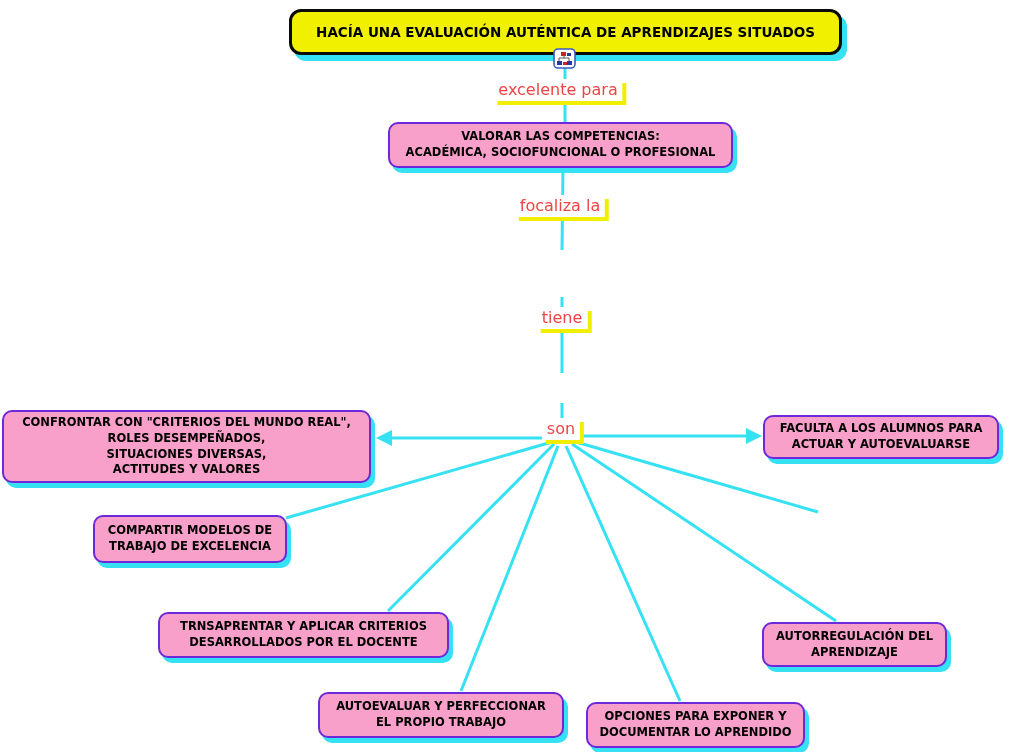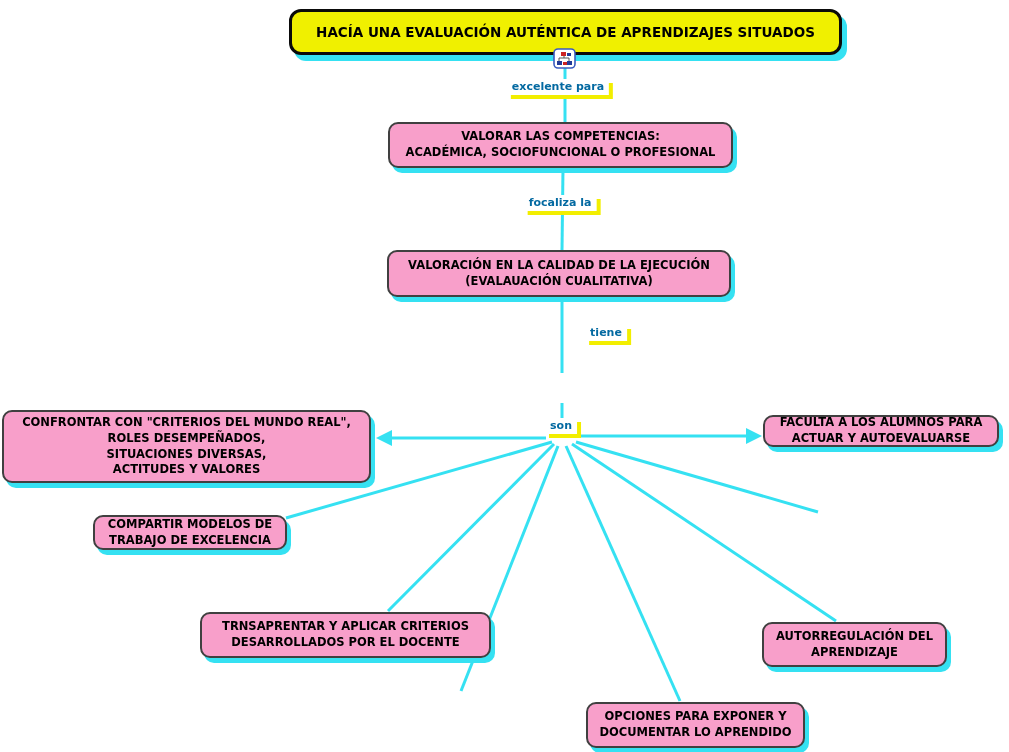--- a/index.html
+++ b/index.html
@@ -5,31 +5,31 @@
   html,body{margin:0;padding:0;background:#ffffff;}
   .canvas{
     position:relative;width:1009px;height:752px;background:#ffffff;
     font-family:"DejaVu Sans","Liberation Sans",sans-serif;overflow:hidden;
   }
   .wires{position:absolute;left:0;top:0;z-index:0;}
   .node{
     position:absolute;z-index:2;box-sizing:border-box;
     display:flex;align-items:center;justify-content:center;
     text-align:center;font-weight:bold;font-size:11.5px;line-height:1.38;
-    color:#000;background:#f89fca;border:2px solid #404040;border-radius:10px;
+    color:#000;background:#f89fca;border:2px solid #6d28d9;border-radius:10px;
     box-shadow:4px 5px 0 #35e1f2;white-space:pre-line;cursor:default;
     padding:2px 6px;
   }
   .node--title{
     background:#f0f000;border:3px solid #0a0a0a;border-radius:12px;
     font-size:13.5px;box-shadow:5px 6px 0 #35e1f2;
   }
   .link-label{
     position:absolute;z-index:2;transform:translateX(-50%);
-    background:#ffffff;color:#0369a1;font-weight:bold;font-size:11px;
+    background:#ffffff;color:#ef4444;font-weight:normal;font-size:16px;
     padding:1px 5px 2px;box-shadow:4px 4px 0 #f2ee00;white-space:nowrap;
   }
   .cmap-icon{position:absolute;z-index:3;left:553px;top:48px;width:23px;height:21px;}
 </style>
 </head>
 <body>
 
 <div class="canvas">
 
   <svg class="wires" width="1009" height="752" viewBox="0 0 1009 752">
@@ -72,57 +72,57 @@
 
   <div class="link-label" style="left:558px;top:79px;">excelente para</div>
 
   <div class="node" style="left:388px;top:122px;width:345px;height:46px;">
     <span>VALORAR LAS COMPETENCIAS:
 ACADÉMICA, SOCIOFUNCIONAL O PROFESIONAL</span>
   </div>
 
   <div class="link-label" style="left:560px;top:195px;">focaliza la</div>
 
-  <div class="node" style="left:387px;top:250px;width:344px;height:47px;">
-    <span>VALORACIÓN EN LA CALIDAD DE LA EJECUCIÓN
-(EVALAUACIÓN CUALITATIVA)</span>
-  </div>
 
-  <div class="link-label" style="left:562px;top:325px;margin-left:44px;">tiene</div>
+  <div class="link-label" style="left:562px;top:307px;">tiene</div>
 
 
   <div class="link-label" style="left:561px;top:418px;">son</div>
 
   <div class="node" style="left:2px;top:410px;width:369px;height:73px;">
     <span>CONFRONTAR CON "CRITERIOS DEL MUNDO REAL",
 ROLES DESEMPEÑADOS,
 SITUACIONES DIVERSAS,
 ACTITUDES Y VALORES</span>
   </div>
 
-  <div class="node" style="left:763px;top:415px;width:236px;height:32px;">
+  <div class="node" style="left:763px;top:415px;width:236px;height:44px;">
     <span>FACULTA A LOS ALUMNOS PARA
 ACTUAR Y AUTOEVALUARSE</span>
   </div>
 
-  <div class="node" style="left:93px;top:515px;width:194px;height:35px;align-items:center;">
+  <div class="node" style="left:93px;top:515px;width:194px;height:48px;align-items:center;">
     <span>COMPARTIR MODELOS DE
 TRABAJO DE EXCELENCIA</span>
   </div>
 
 
-  <div class="node" style="left:158px;top:612px;width:291px;height:46px;margin-left:42px;">
+  <div class="node" style="left:158px;top:612px;width:291px;height:46px;">
     <span>TRNSAPRENTAR Y APLICAR CRITERIOS
 DESARROLLADOS POR EL DOCENTE</span>
   </div>
 
   <div class="node" style="left:762px;top:622px;width:185px;height:45px;">
     <span>AUTORREGULACIÓN DEL
 APRENDIZAJE</span>
   </div>
 
+  <div class="node" style="left:318px;top:692px;width:246px;height:46px;">
+    <span>AUTOEVALUAR Y PERFECCIONAR
+EL PROPIO TRABAJO</span>
+  </div>
 
   <div class="node" style="left:586px;top:702px;width:219px;height:46px;text-align:center;">
     <span>OPCIONES PARA EXPONER Y
 DOCUMENTAR LO APRENDIDO</span>
   </div>
 
 </div>
 
 </body></html>

